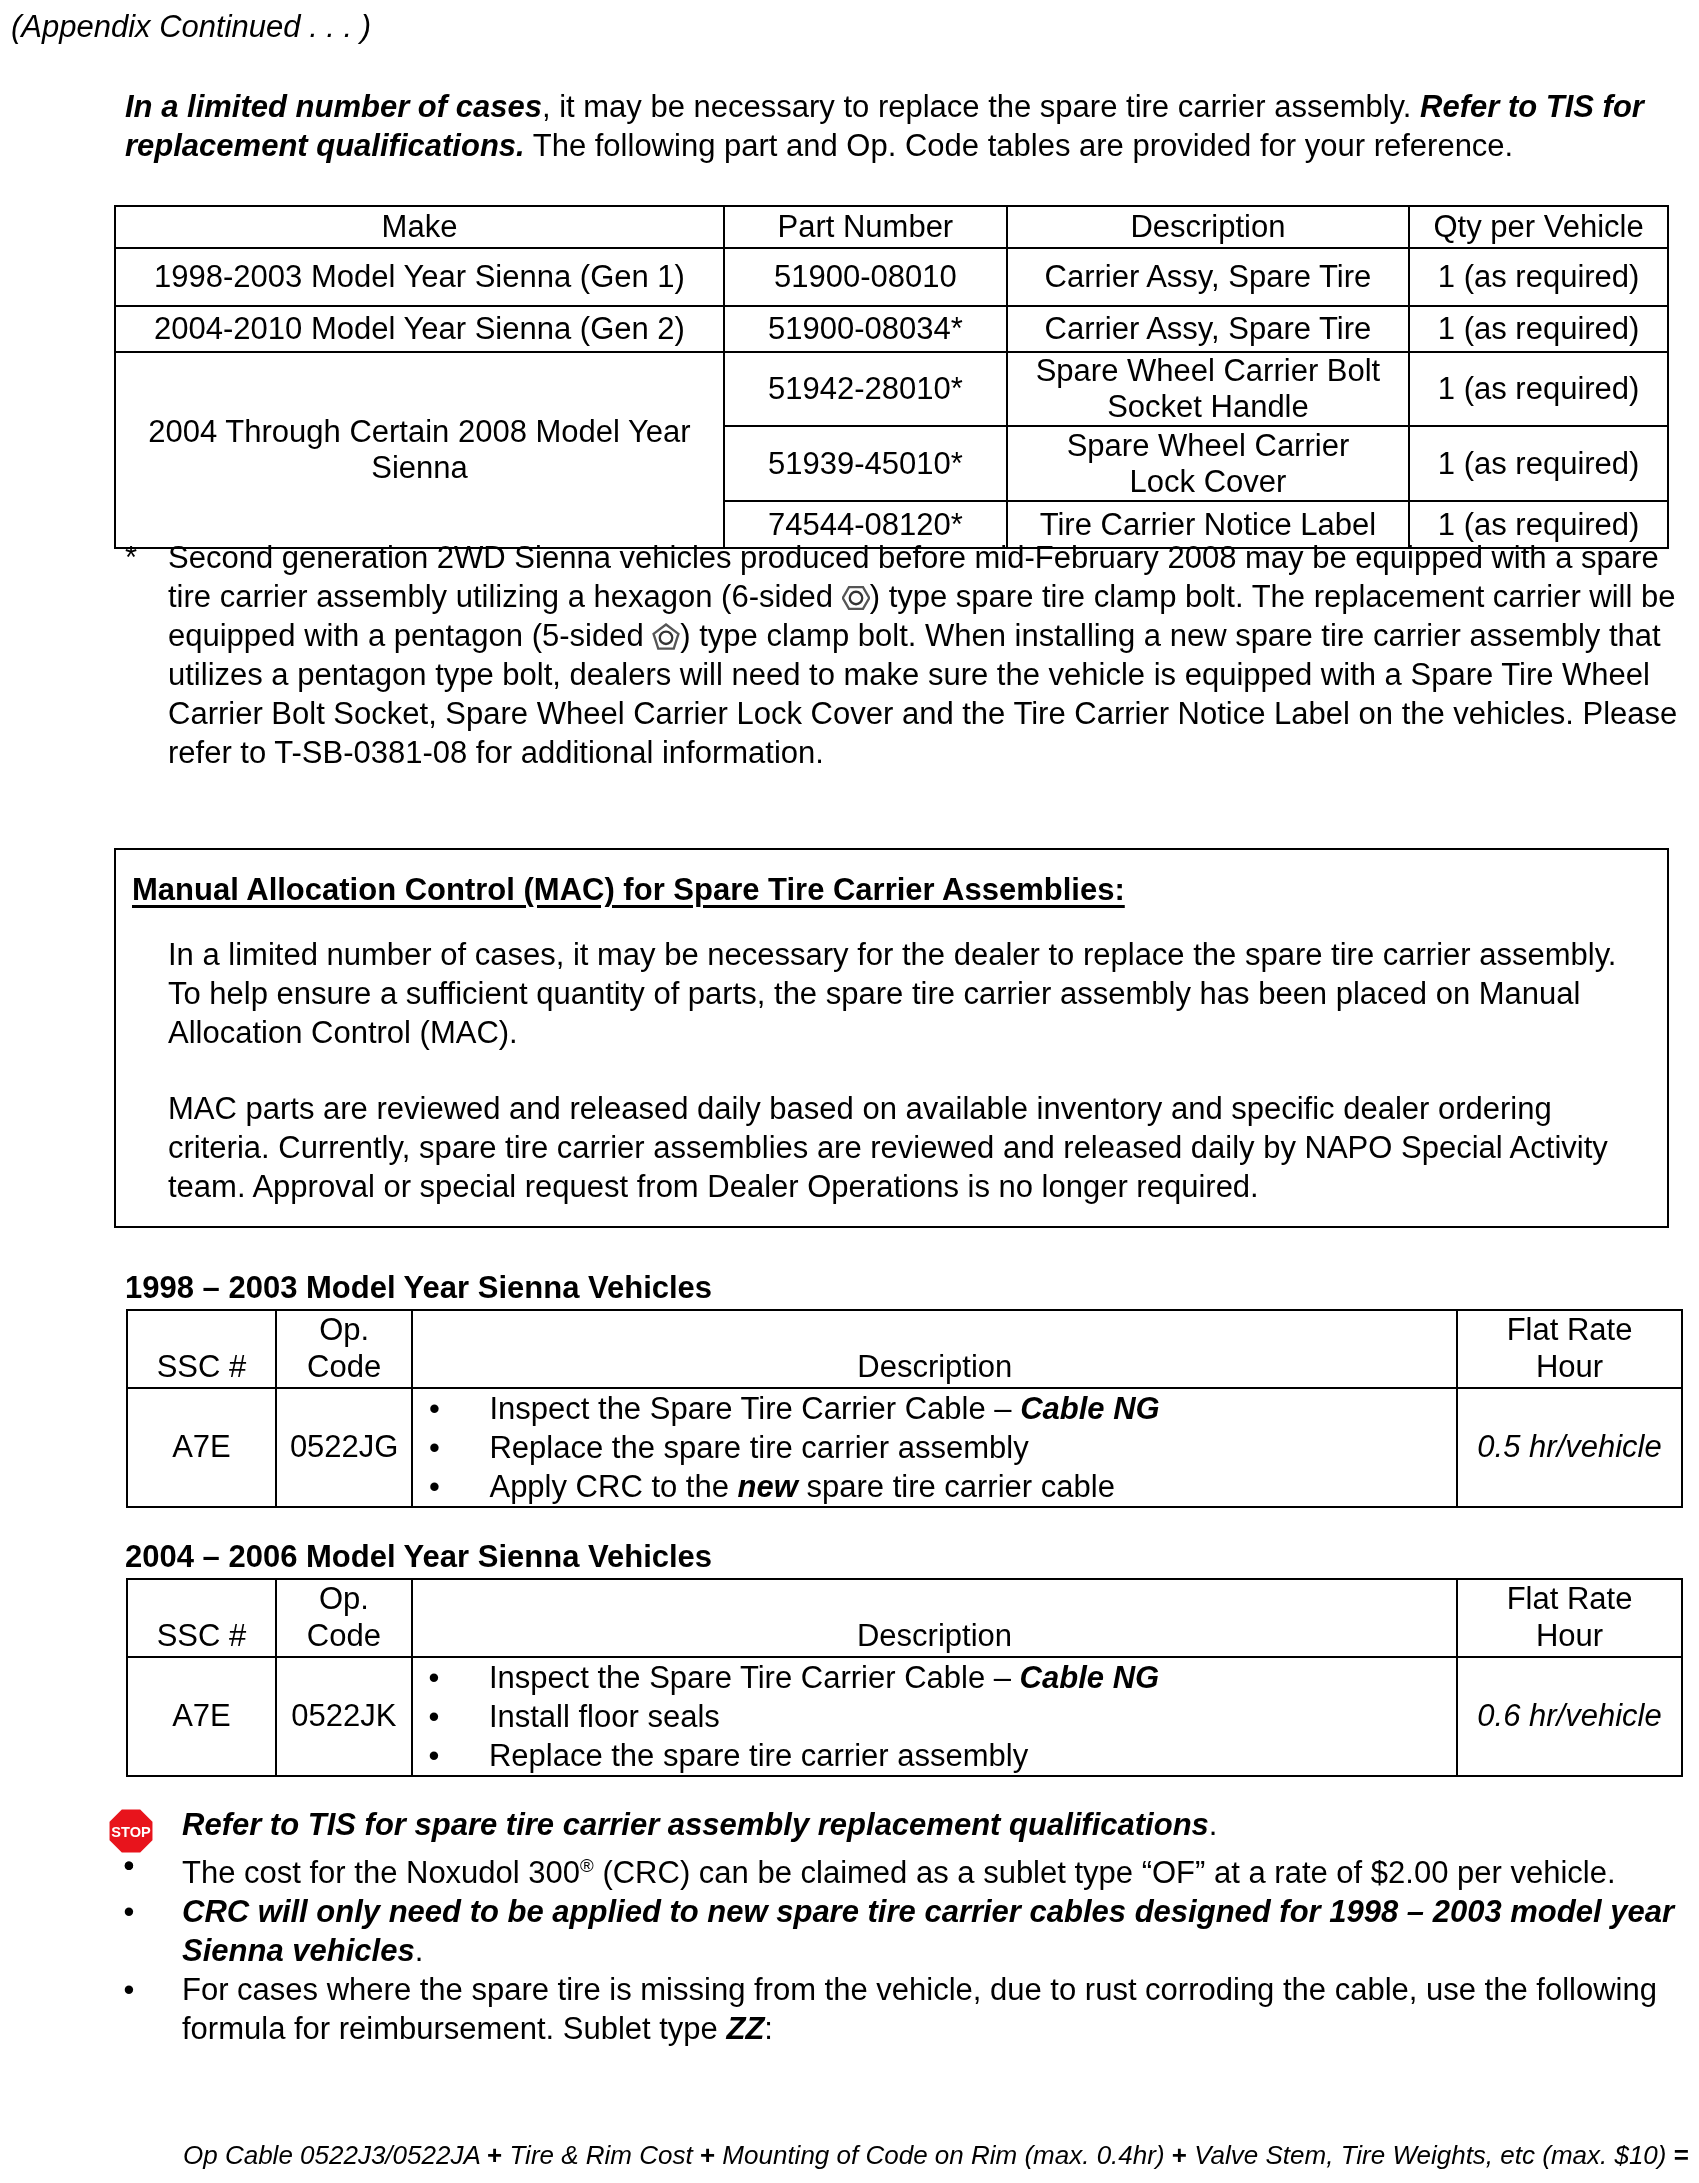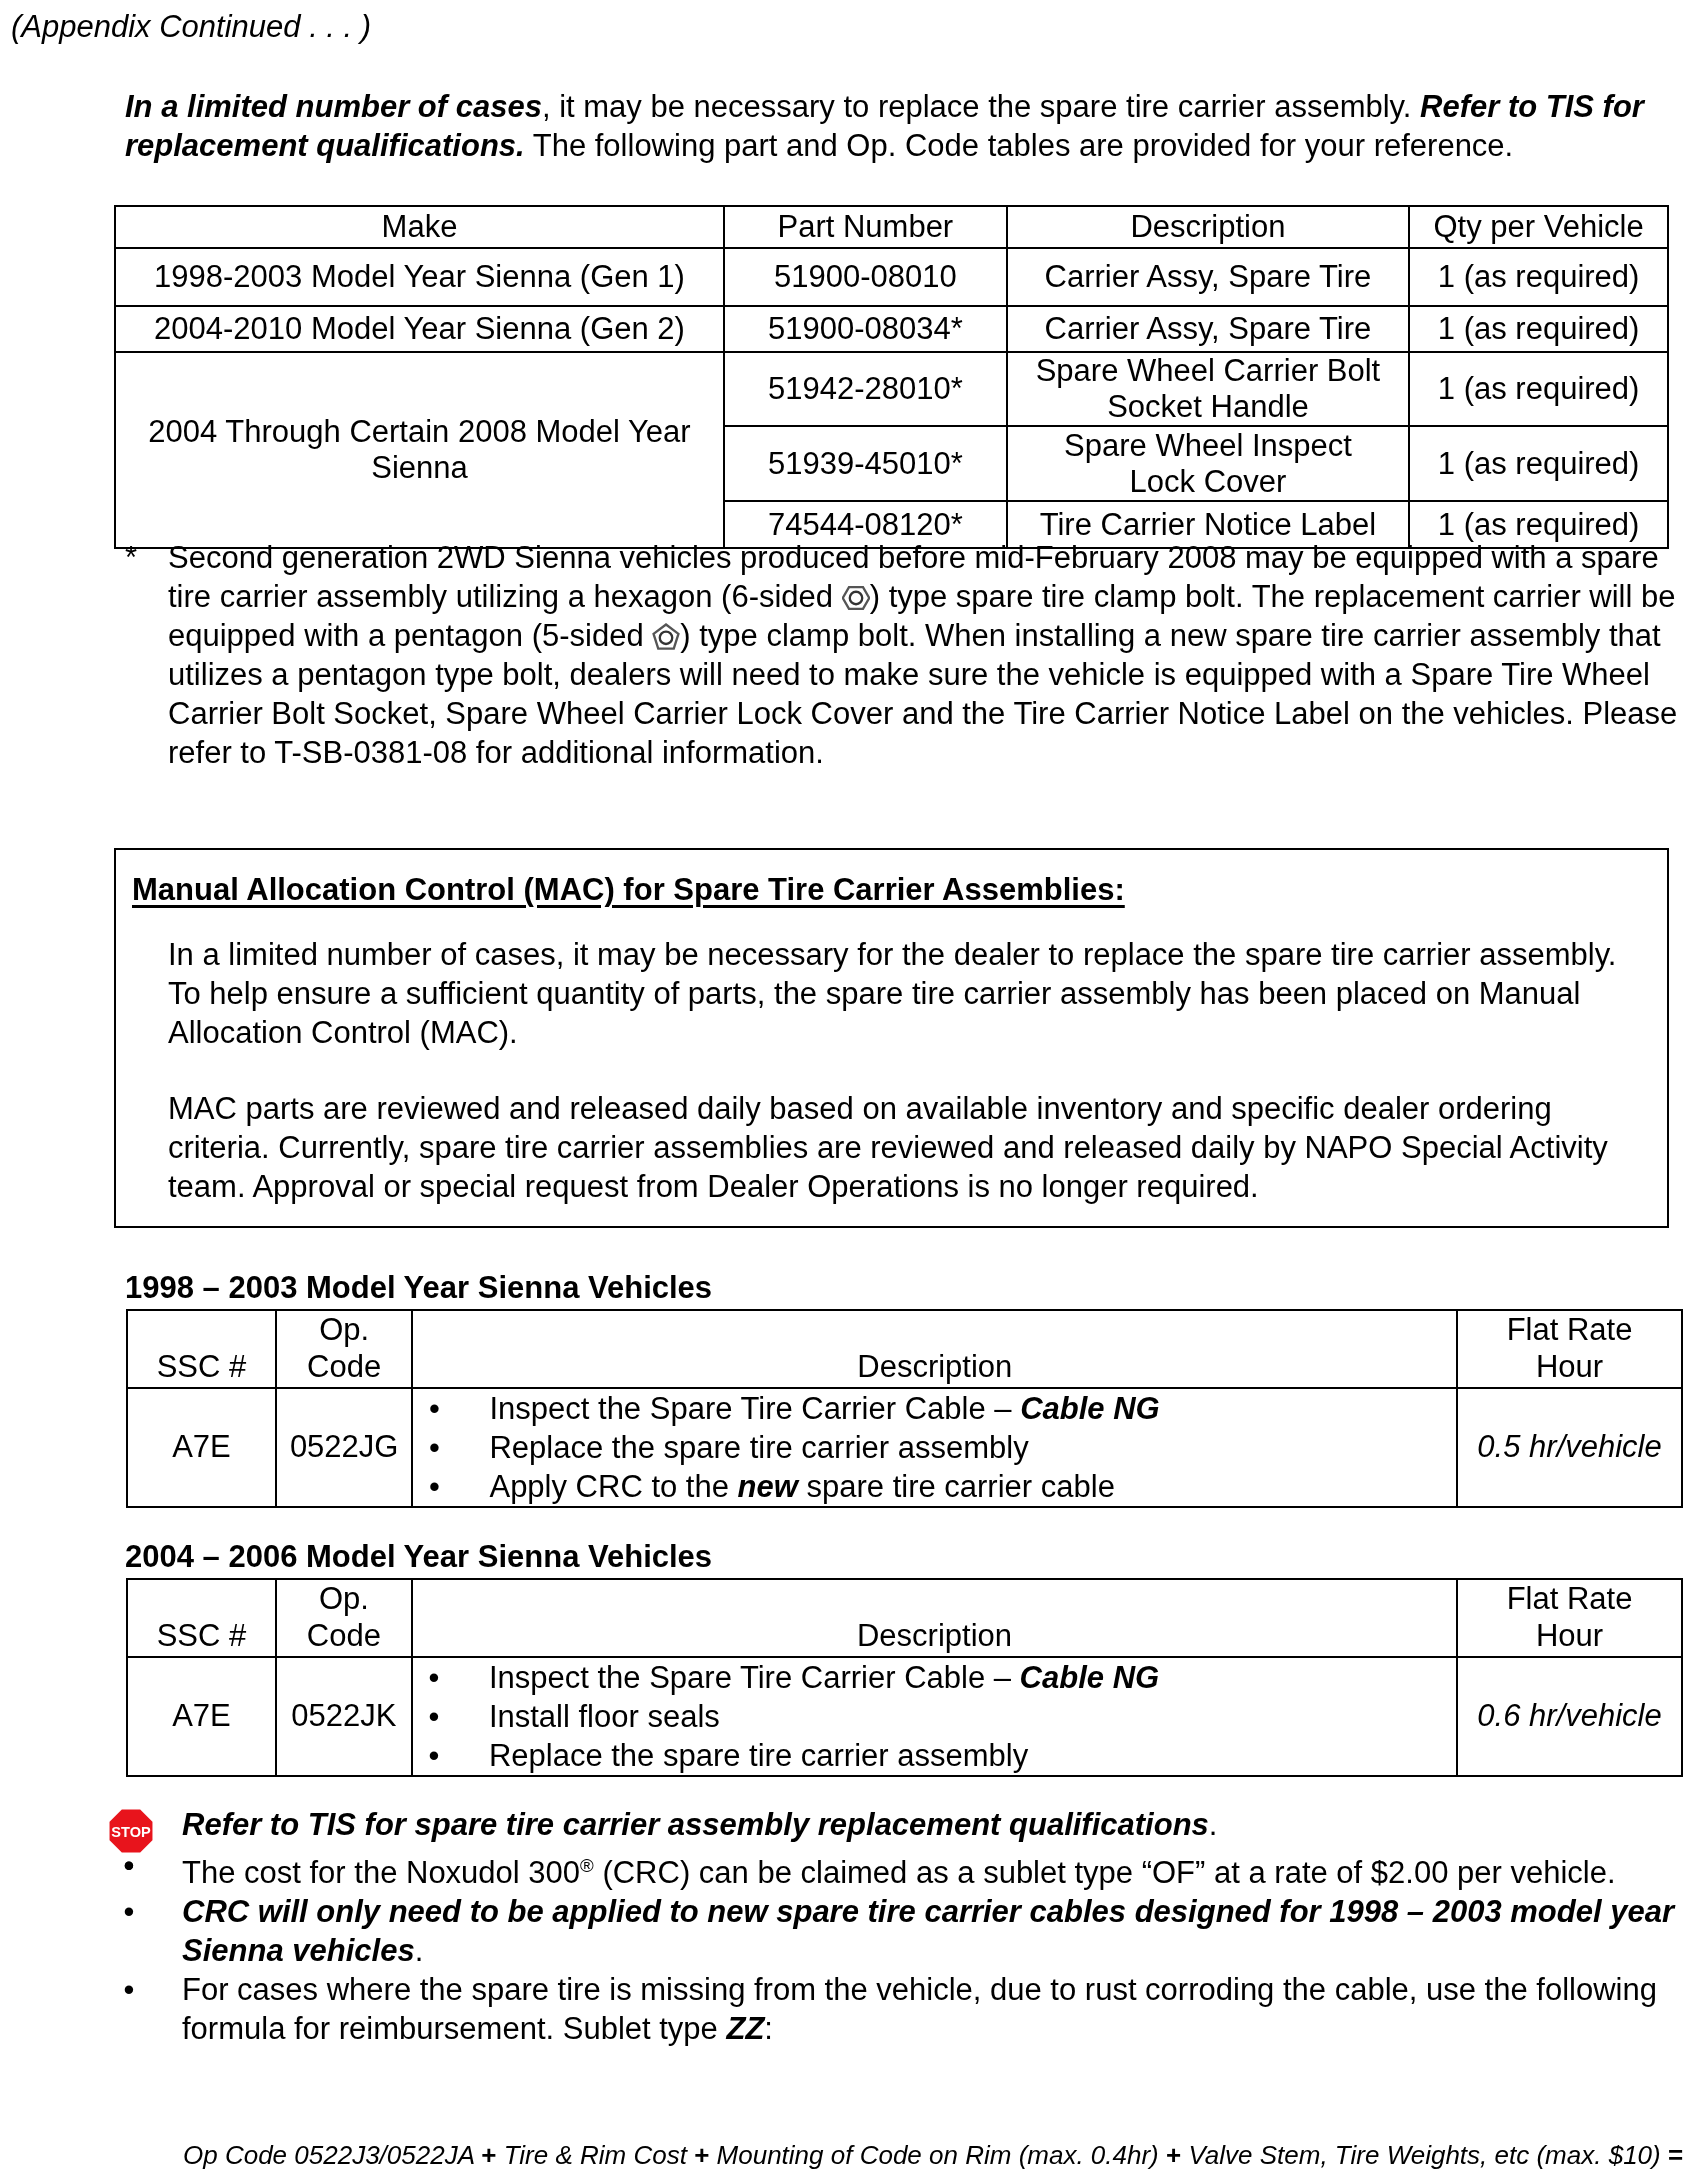--- a/index.html
+++ b/index.html
@@ -86,21 +86,21 @@
       <td>1 (as required)</td>
     </tr>
     <tr style="height:74px">
       <td rowspan="3" style="padding:0 11px">2004 Through Certain 2008 Model Year Sienna</td>
       <td>51942-28010*</td>
       <td>Spare Wheel Carrier Bolt Socket Handle</td>
       <td>1 (as required)</td>
     </tr>
     <tr style="height:75px">
       <td>51939-45010*</td>
-      <td style="padding:0 46px">Spare Wheel Inspect Lock Cover</td>
+      <td style="padding:0 46px">Spare Wheel Carrier Lock Cover</td>
       <td>1 (as required)</td>
     </tr>
     <tr style="height:47px">
       <td>74544-08120*</td>
       <td>Tire Carrier Notice Label</td>
       <td>1 (as required)</td>
     </tr>
   </tbody>
 </table>
 
@@ -205,21 +205,21 @@
     <span class="mark">•</span>
     <span class="bi">CRC will only need to be applied to new spare tire carrier cables designed for 1998 – 2003 model year Sienna vehicles</span><span>.</span>
   </div>
   <div class="note">
     <span class="mark">•</span>
     <span>For cases where the spare tire is missing from the vehicle, due to rust corroding the cable, use the following formula for reimbursement.  Sublet type </span><span class="bi">ZZ</span><span>:</span>
   </div>
 </div>
 
 <div class="abs formula">
-  <span>Op Code 0522J3/0522JA</span>
+  <span>Op Cable 0522J3/0522JA</span>
   <span class="op">+</span>
   <span>Tire &amp; Rim Cost</span>
   <span class="op">+</span>
   <span>Mounting of Code on Rim (max. 0.4hr)</span>
   <span class="op">+</span>
   <span>Valve Stem, Tire Weights, etc (max. $10)</span>
   <span class="op">=</span>
 </div>
 
 

